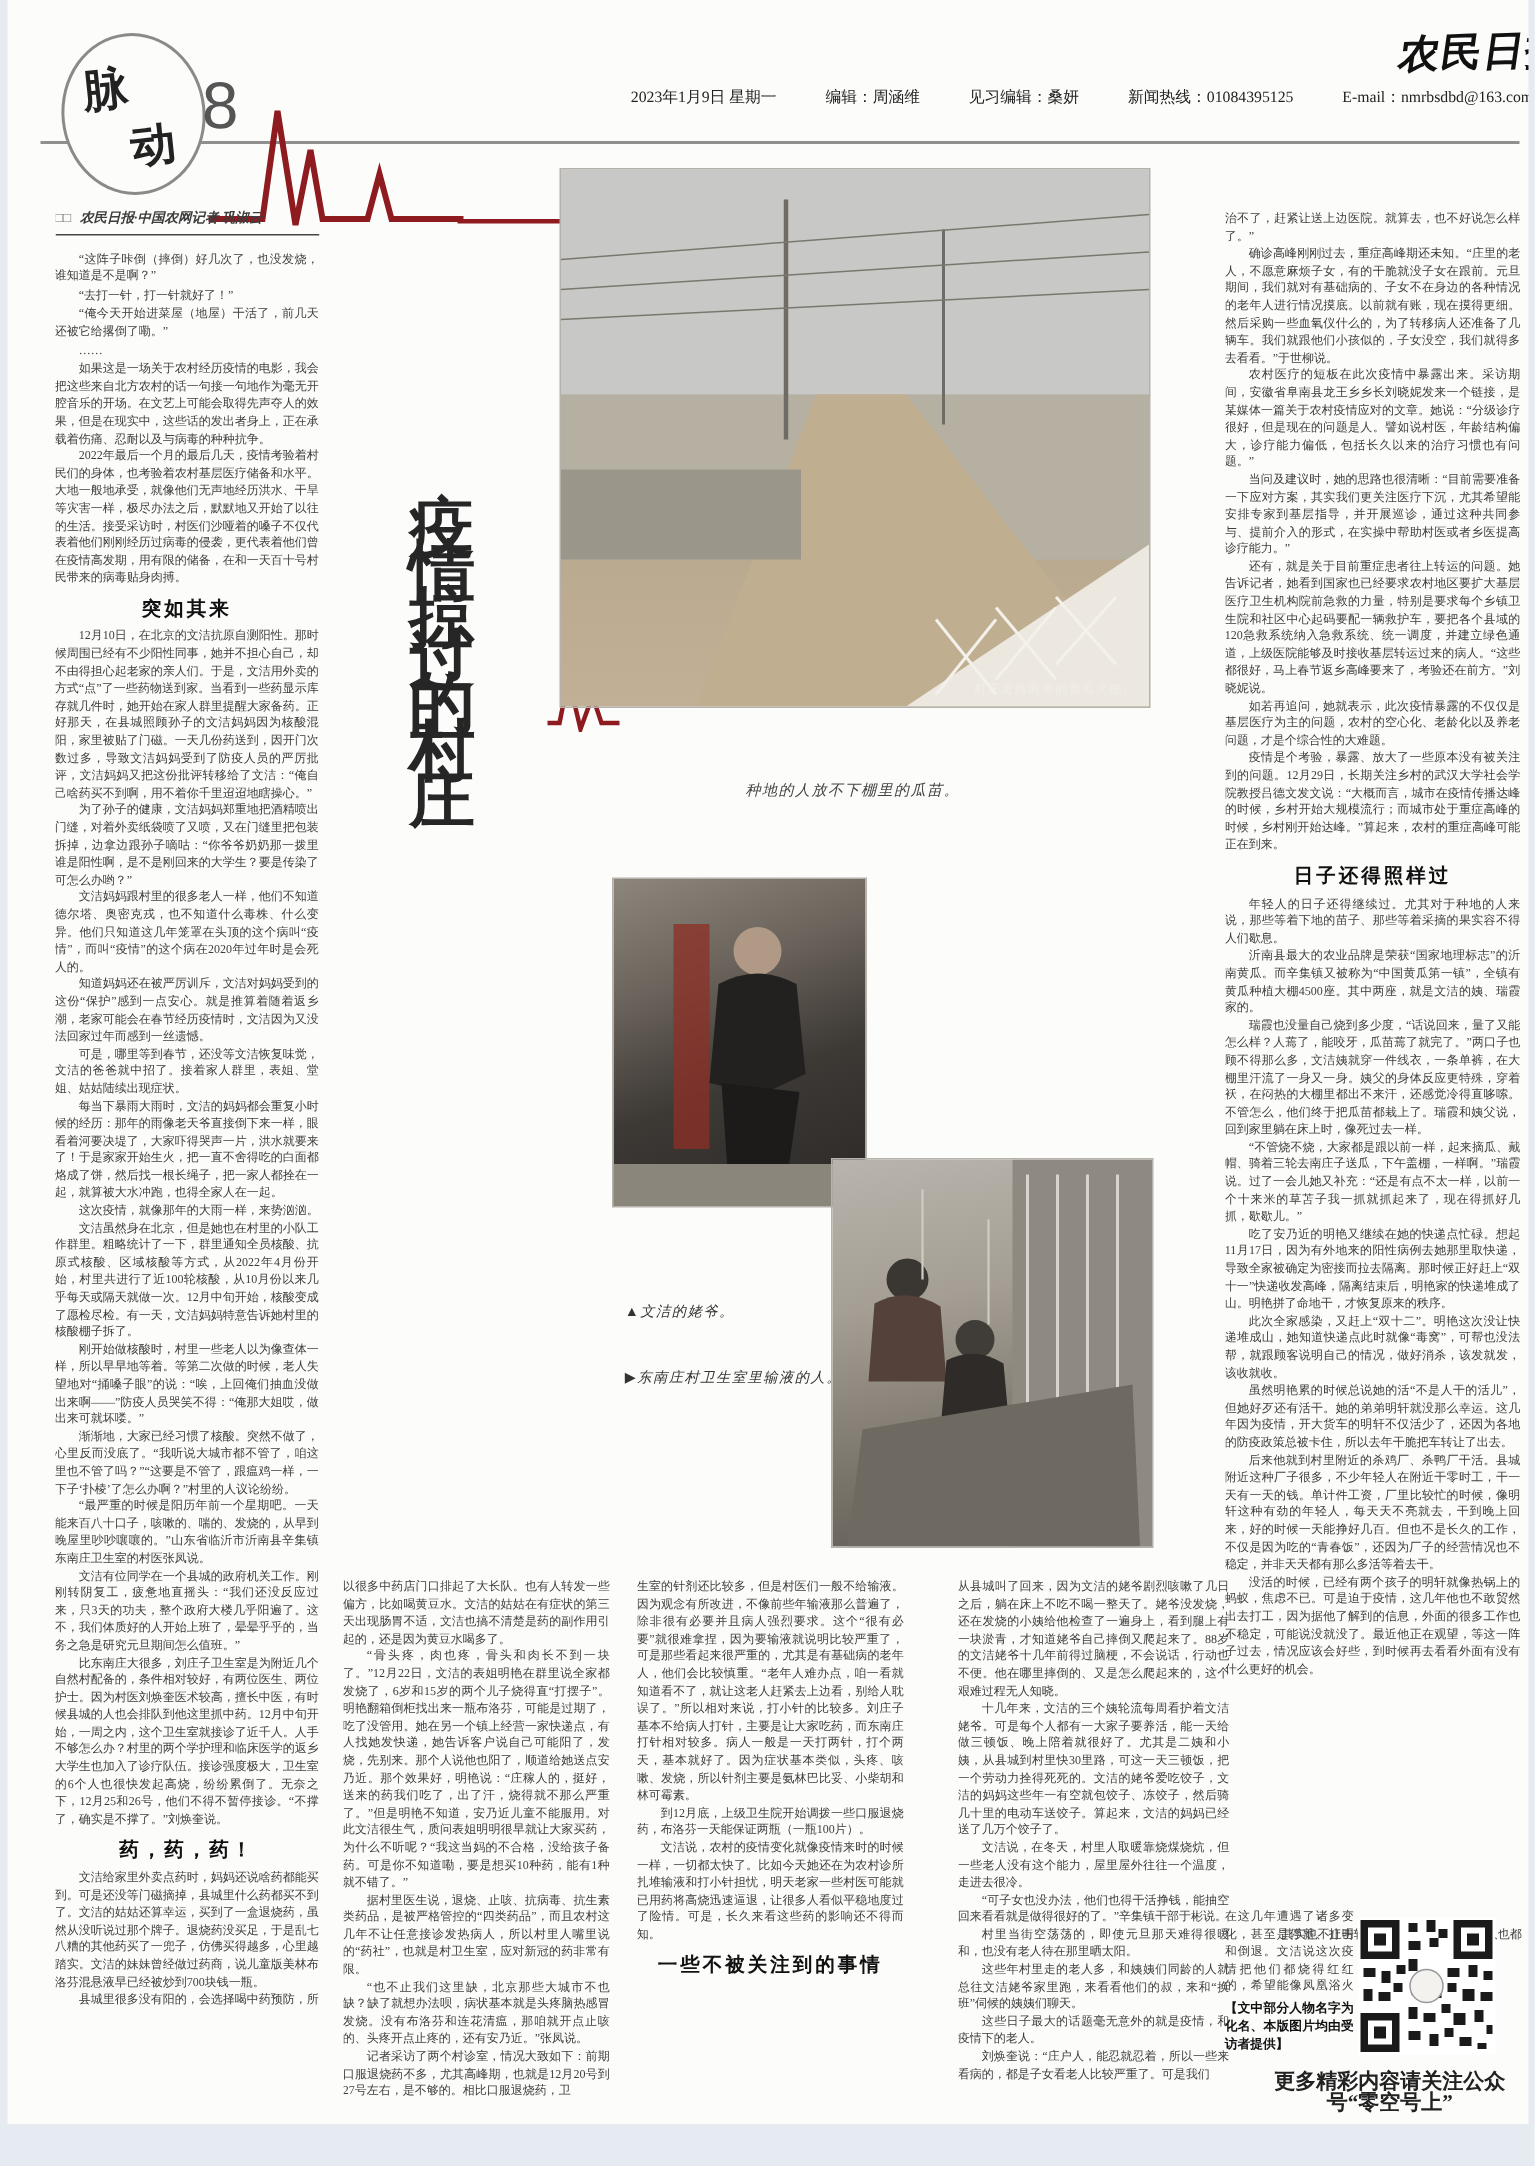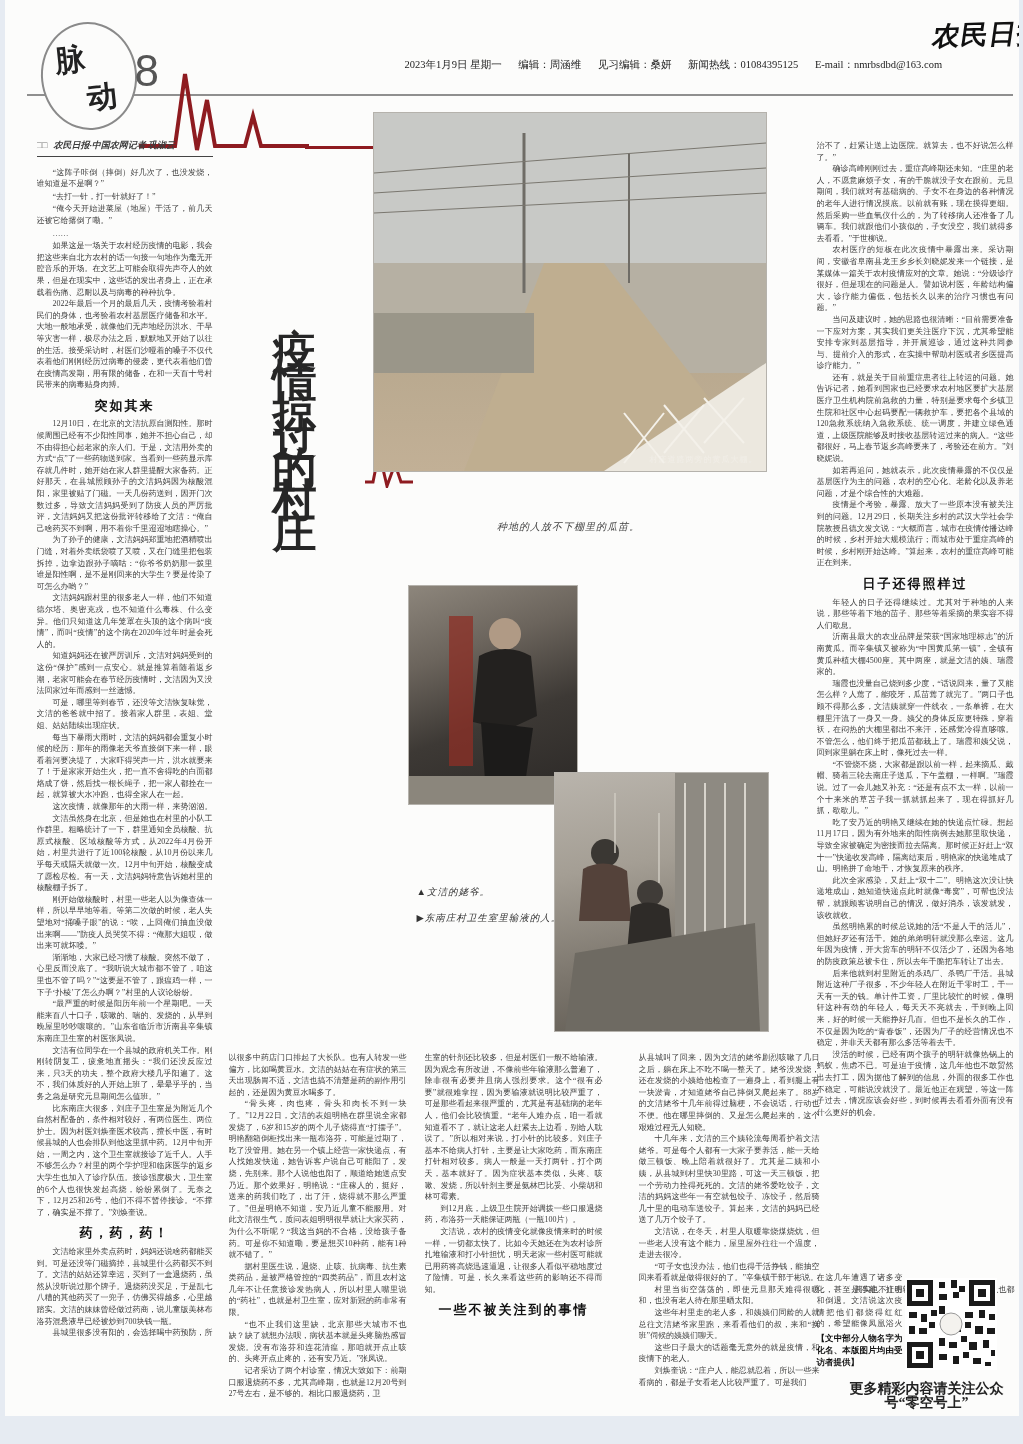--- a/index.html
+++ b/index.html
@@ -5,21 +5,21 @@
   html,body{margin:0;padding:0;background:#e6ebf2;}
   #page{position:relative;width:1014px;height:1416px;margin:0 auto;background:#fcfcfb;overflow:hidden;
         font-family:"Liberation Serif","DejaVu Serif",serif;color:#3d3d3d;}
   
   .logo-circle{position:absolute;left:36px;top:22px;width:92px;height:104px;border:2px solid #8a8a8a;
        border-radius:50%;background:#fcfcfb;transform:rotate(-6deg);}
   .logo-mai{position:absolute;left:14px;top:14px;font-size:30px;font-weight:bold;color:#222;}
   .logo-dong{position:absolute;left:42px;top:54px;font-size:30px;font-weight:bold;color:#222;}
   .pagenum{position:absolute;left:130px;top:46px;font-size:44px;color:#555;font-family:"Liberation Sans",sans-serif;}
   .dateline{position:absolute;left:400px;top:58px;width:540px;font-size:10.5px;color:#222;white-space:nowrap;}
-  .dateline span{margin-right:14px;}
+  .dateline span{margin-right:14px;margin-left:16px;}
   .masthead{position:absolute;left:928px;top:22px;width:86px;font-size:27px;font-weight:bold;color:#111;
        transform:skewX(-10deg) rotate(-2deg);letter-spacing:1px;line-height:1;white-space:nowrap;}
   .header-rule{position:absolute;left:22px;top:94px;width:986px;height:2px;background:#8f8f8f;}
   
   .ekg{position:absolute;left:128px;top:58px;}
   .ekg-tail{position:absolute;left:300px;top:146px;width:70px;height:3px;background:#8e1b20;}
   .ekg2{position:absolute;left:358px;top:446px;}
   
   .photo{position:absolute;border:1px solid #b5b2ac;overflow:hidden;}
   #photo1{left:368px;top:112px;width:392px;height:358px;
@@ -134,21 +134,21 @@
       </g>
       <circle cx="50" cy="80" r="14" fill="#3a3733"></circle>
       <path d="M28,96 q22,-12 44,2 l4,50 -52,0 Z" fill="#54423a"></path>
       <circle cx="95" cy="120" r="13" fill="#403c38"></circle>
       <path d="M76,134 q19,-10 38,2 l4,44 -46,0 Z" fill="#2e2b28"></path>
       <path d="M20,180 L200,150 L205,258 L10,258 Z" fill="#6e6a62"></path>
       <line x1="60" y1="20" x2="60" y2="80" stroke="#cfcbc2" stroke-width="1.5"></line>
       <line x1="104" y1="40" x2="104" y2="110" stroke="#cfcbc2" stroke-width="1.5"></line>
     </svg>
   </div>
-  <div class="cap-side" style="top:886px;">▲文洁的姥爷。</div>
+  <div class="cap-side" style="top:868px;">▲文洁的姥爷。</div>
   <div class="cap-side" style="top:912px;">▶东南庄村卫生室里输液的人。</div>
 
   <div id="vhead">疫情掠过的村庄</div>
 
   <div id="col1" class="col">
     <div class="byline">
       <span class="mk">□□</span>
       <span class="bl">农民日报·中国农网记者 巩淑云</span>
     </div>
     <div class="quote-block">

